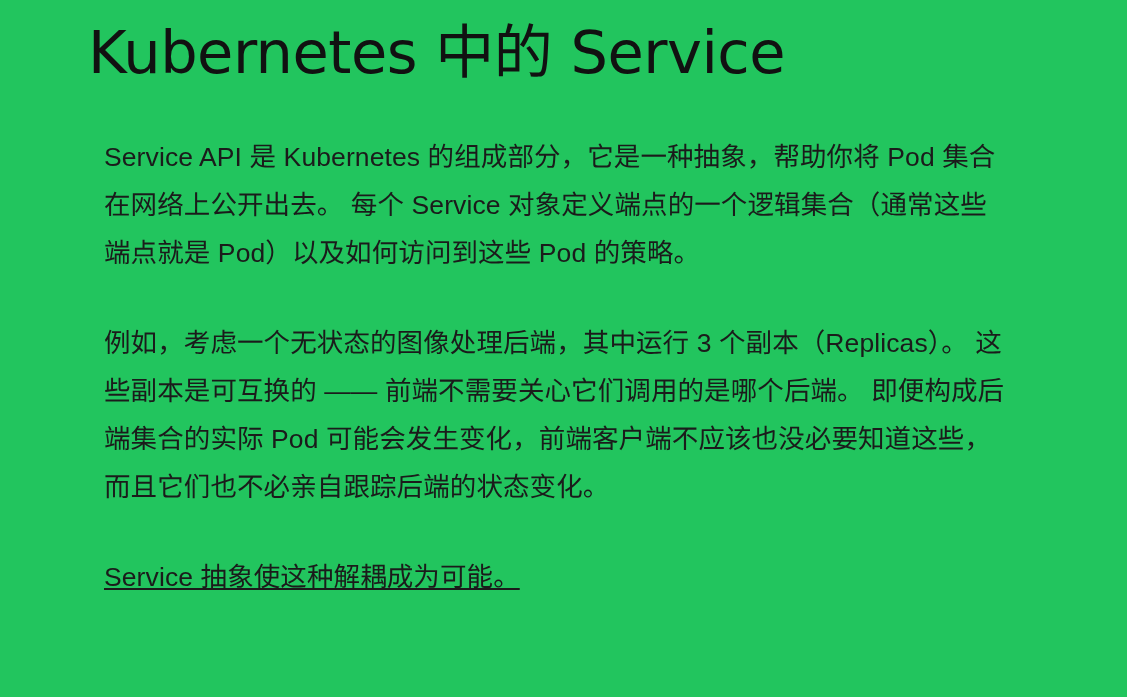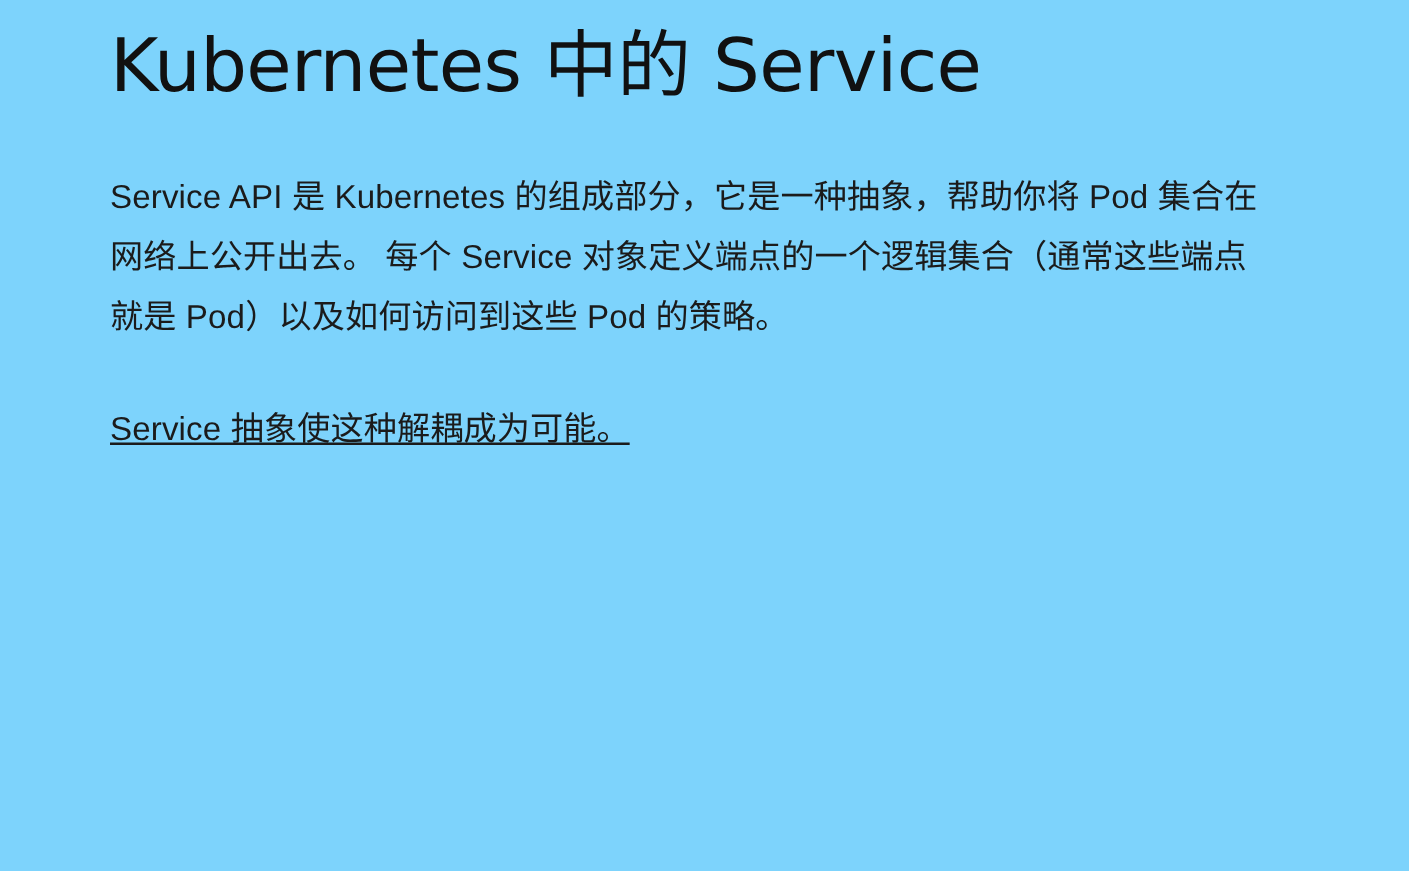--- a/index.html
+++ b/index.html
@@ -12,46 +12,47 @@
     height: 697px;
     overflow: hidden;
     font-family: "Liberation Sans", "DejaVu Sans", sans-serif;
     color: #1b1b1b;
   }
   .page {
     box-sizing: border-box;
     width: 1127px;
     height: 697px;
     padding: 18px 120px 16px 88px;
-    background: #7dd3fc;
+    background: #22c55e;
   }
   .doc-title {
     font-family: "DejaVu Sans", "Liberation Sans", sans-serif;
     font-size: 59px;
     line-height: 1.2;
     font-weight: 400;
     letter-spacing: -0.5px;
     margin: 0 0 44px 0;
     color: #111111;
   }
   .doc-para {
     font-family: "Liberation Sans", "DejaVu Sans", sans-serif;
     font-size: 26.5px;
     line-height: 48px;
     font-weight: 400;
-    margin: 0 0 42px 0;
+    margin: 0 0 42px 16px;
     color: #1b1b1b;
     letter-spacing: 0.1px;
     text-align: left;
   }
   .doc-para:last-child {
     margin-bottom: 0;
     text-decoration: underline;
   }
 </style>
 </head>
 <body>
 
 <div class="page">
   <h1 class="doc-title">Kubernetes 中的 Service</h1>
   <p class="doc-para">Service API 是 Kubernetes 的组成部分，它是一种抽象，帮助你将 Pod 集合在网络上公开出去。 每个 Service 对象定义端点的一个逻辑集合（通常这些端点就是 Pod）以及如何访问到这些 Pod 的策略。</p>
+  <p class="doc-para">例如，考虑一个无状态的图像处理后端，其中运行 3 个副本（Replicas）。 这些副本是可互换的 —— 前端不需要关心它们调用的是哪个后端。 即便构成后端集合的实际 Pod 可能会发生变化，前端客户端不应该也没必要知道这些， 而且它们也不必亲自跟踪后端的状态变化。</p>
   <p class="doc-para">Service 抽象使这种解耦成为可能。</p>
 </div>
 
 </body></html>

